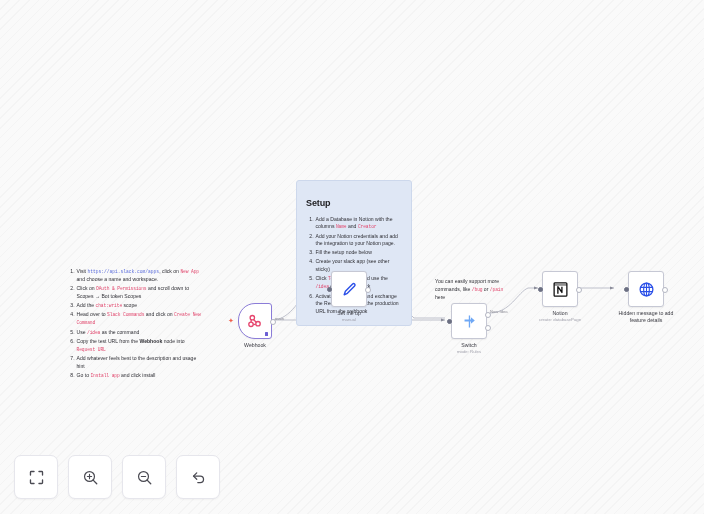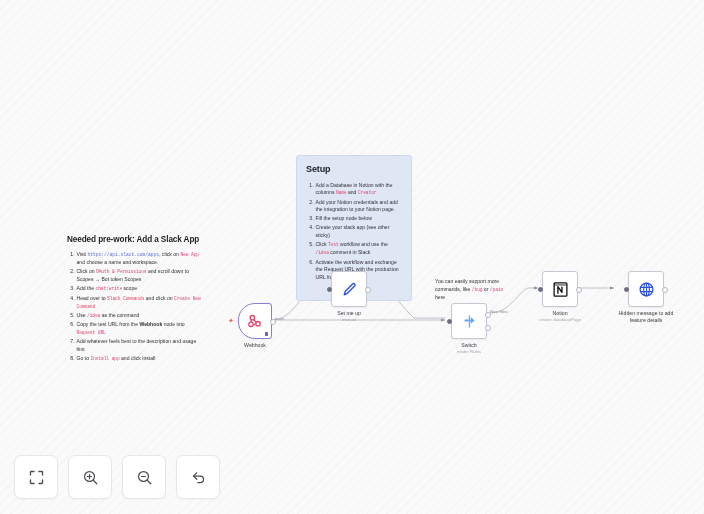--- a/index.html
+++ b/index.html
@@ -32,25 +32,26 @@
     left: 0; top: 0;
     width: 704px; height: 514px;
     pointer-events: none;
   }
 
   
   .sticky {
     position: absolute;
     box-sizing: border-box;
     border-radius: 3px;
-    padding: 7px 9px 9px 9px;
+    padding: 16px 9px 9px 9px;
     font-size: 5.1px;
     line-height: 1.5;
     color: #2f2f35;
     overflow: hidden;
+    margin-top: 25px;
   }
   .sticky-blue {
     background: #dfe7f5;
     border: 1px solid #cdd8ec;
   }
   .sticky-plain {
     background: transparent;
     border: none;
   }
   .sticky h3 {
@@ -207,21 +208,20 @@
 
     <path d="M 575 288 L 614 288" stroke="#b8bac6" stroke-width="0.9" fill="none"></path>
 
     <polygon points="330,288 326,286.4 326,289.6" fill="#8b8d9a"></polygon>
     <polygon points="445,320 441,318.4 441,321.6" fill="#8b8d9a"></polygon>
     <polygon points="538,288 534,286.4 534,289.6" fill="#8b8d9a"></polygon>
     <polygon points="614,288 610,286.4 610,289.6" fill="#8b8d9a"></polygon>
   </svg>
 
   <div class="sticky sticky-plain" style="left:58px; top:227px; width:152px;">
-    <h3>Needed pre-work: Add a Slack App</h3>
     <ol>
       <li><span>Visit </span><a class="lnk" href="#">https://api.slack.com/apps</a><span>, click on </span><span class="code">New App</span><span> and choose a name and workspace.</span></li>
       <li><span>Click on </span><span class="code">OAuth &amp; Permissions</span><span> and scroll down to Scopes → Bot token Scopes</span></li>
       <li><span>Add the </span><span class="code">chat:write</span><span> scope</span></li>
       <li><span>Head over to </span><span class="code">Slack Commands</span><span> and click on </span><span class="code">Create New Command</span></li>
       <li><span>Use </span><span class="code">/idea</span><span> as the command</span></li>
       <li><span>Copy the test URL from the </span><span class="bold">Webhook</span><span> node into </span><span class="code">Request URL</span></li>
       <li><span>Add whatever feels best to the description and usage hint</span></li>
       <li><span>Go to </span><span class="code">Install app</span><span> and click install</span></li>
     </ol>

